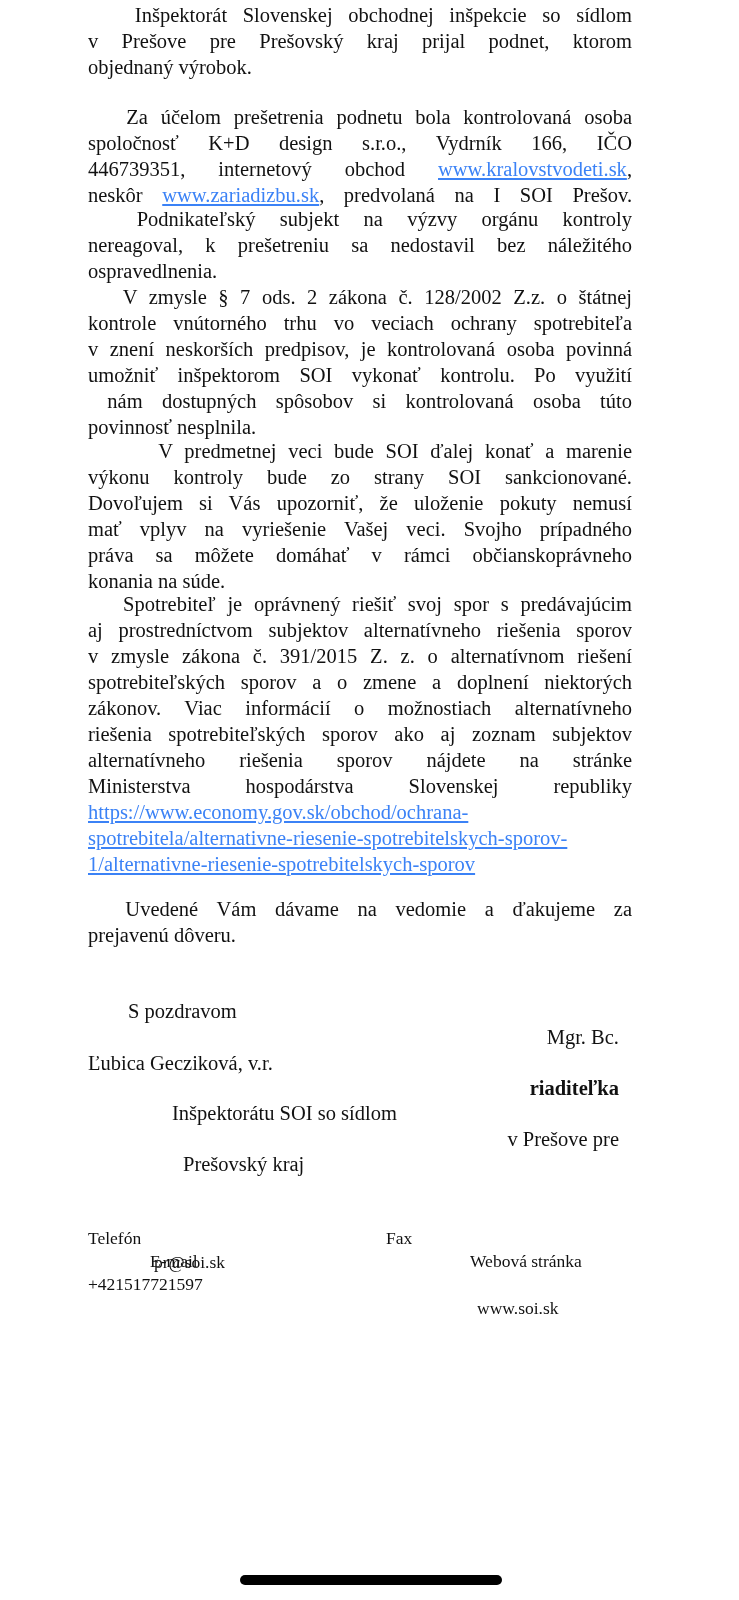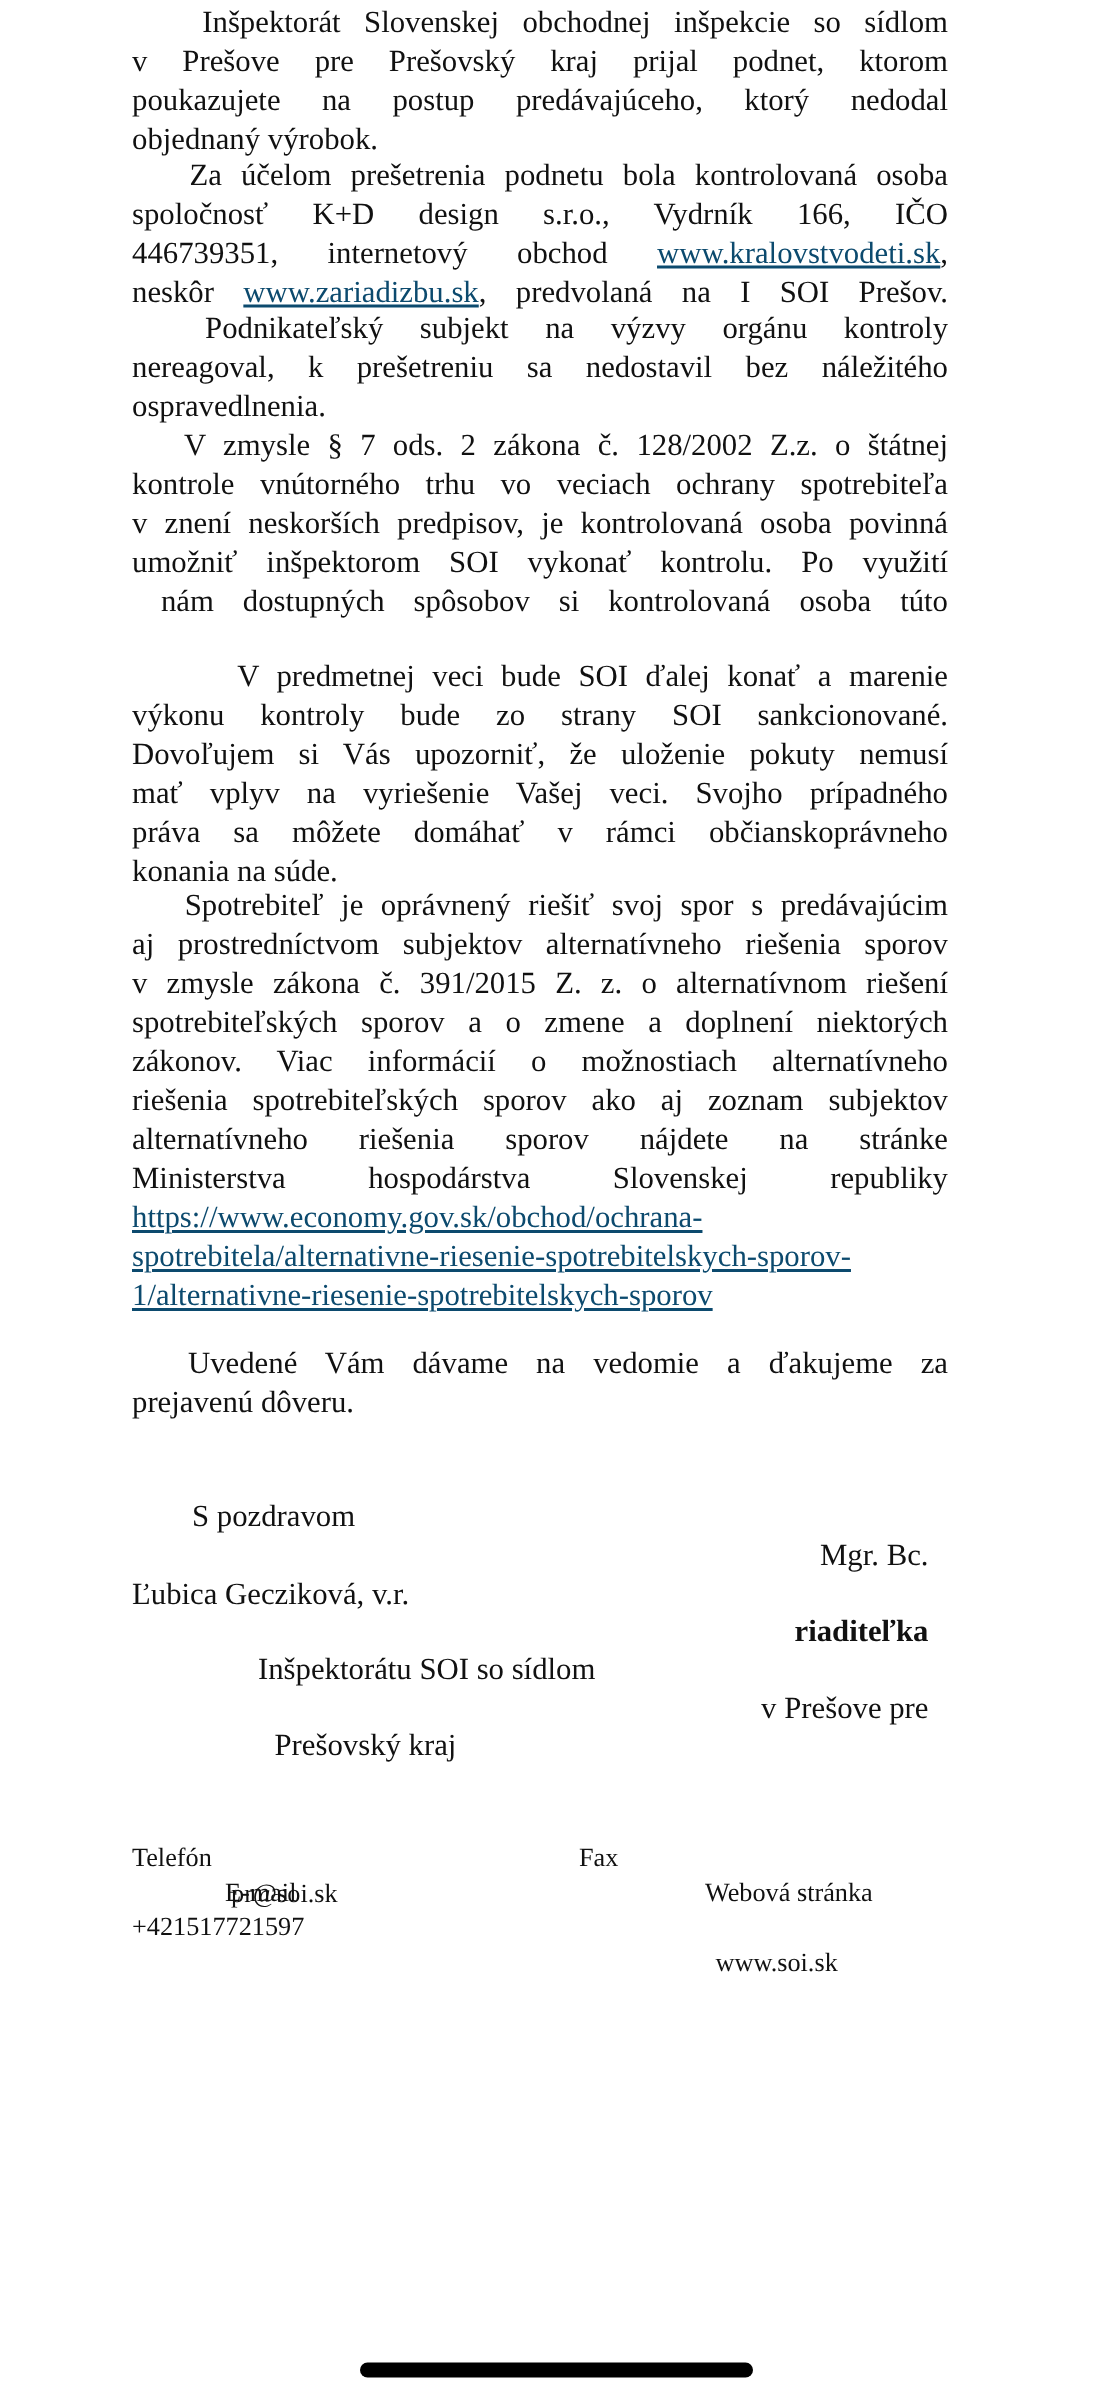--- a/index.html
+++ b/index.html
@@ -2,34 +2,33 @@
 <html><head>
   <meta charset="utf-8">
   <style>
     html, body { margin: 0; padding: 0; background: #ffffff; }
     body { width: 739px; height: 1600px; position: relative; overflow: hidden;
            font-family: "Liberation Serif", serif; color: #111; font-size: 20.5px; }
     .page { position: absolute; left: 88px; top: 0; width: 544px; }
     .para { text-align: justify; line-height: 26px; margin: 0; }
     .para .line { display: block; text-align: justify; text-align-last: justify; white-space: nowrap; }
     .para .line.last { text-align-last: left; }
-    a { color: #0c4a6e; }
+    a { color: #3b82f6; }
     .abs { position: absolute; line-height: 26px; white-space: nowrap; }
     .home-indicator { position: absolute; left: 240px; top: 1575px; width: 262px; height: 10px;
                       background: #000; border-radius: 5px; }
   </style>
 </head>
 <body>
 
 <div class="page">
 
   <div class="para" style="position:absolute; top:2px; width:544px;">
     <span class="line">&nbsp;&nbsp;&nbsp;Inšpektorát Slovenskej obchodnej inšpekcie so sídlom</span>
     <span class="line">v Prešove pre Prešovský kraj prijal  podnet, ktorom</span>
-    <span class="line">poukazujete na postup predávajúceho, ktorý nedodal</span>
     <span class="line last">objednaný výrobok.</span>
   </div>
 
   <div class="para" style="position:absolute; top:104px; width:544px;">
     <span class="line">&nbsp;&nbsp;&nbsp;Za účelom prešetrenia podnetu bola kontrolovaná osoba</span>
     <span class="line">spoločnosť K+D design s.r.o., Vydrník 166, IČO</span>
     <span class="line"><span>446739351, internetový obchod </span><a href="#">www.kralovstvodeti.sk</a><span>,</span></span>
     <span class="line"><span>neskôr </span><a href="#">www.zariadizbu.sk</a><span>, predvolaná na I SOI Prešov.</span></span>
   </div>
 
@@ -38,20 +37,21 @@
     <span class="line">nereagoval,  k prešetreniu sa nedostavil bez náležitého</span>
     <span class="line last">ospravedlnenia.</span>
   </div>
 
   <div class="para" style="position:absolute; top:284px; width:544px;">
     <span class="line">&nbsp;&nbsp;&nbsp;V zmysle § 7 ods. 2 zákona č. 128/2002 Z.z. o štátnej</span>
     <span class="line">kontrole vnútorného trhu vo veciach ochrany spotrebiteľa</span>
     <span class="line">v znení neskorších predpisov, je kontrolovaná osoba povinná</span>
     <span class="line">umožniť inšpektorom SOI vykonať kontrolu. Po využití</span>
     <span class="line">&nbsp;nám dostupných spôsobov si kontrolovaná osoba túto</span>
+    <span class="line last">povinnosť nesplnila.</span>
   </div>
 
   <div class="para" style="position:absolute; top:438px; width:544px;">
     <span class="line">&nbsp;&nbsp;&nbsp;&nbsp;&nbsp;&nbsp;V predmetnej veci bude SOI ďalej konať a marenie</span>
     <span class="line">výkonu kontroly bude zo strany SOI sankcionované.</span>
     <span class="line">Dovoľujem si Vás upozorniť, že  uloženie pokuty nemusí</span>
     <span class="line">mať vplyv na vyriešenie Vašej veci. Svojho prípadného</span>
     <span class="line">práva sa môžete domáhať v rámci občianskoprávneho</span>
     <span class="line last">konania na súde.</span>
   </div>

